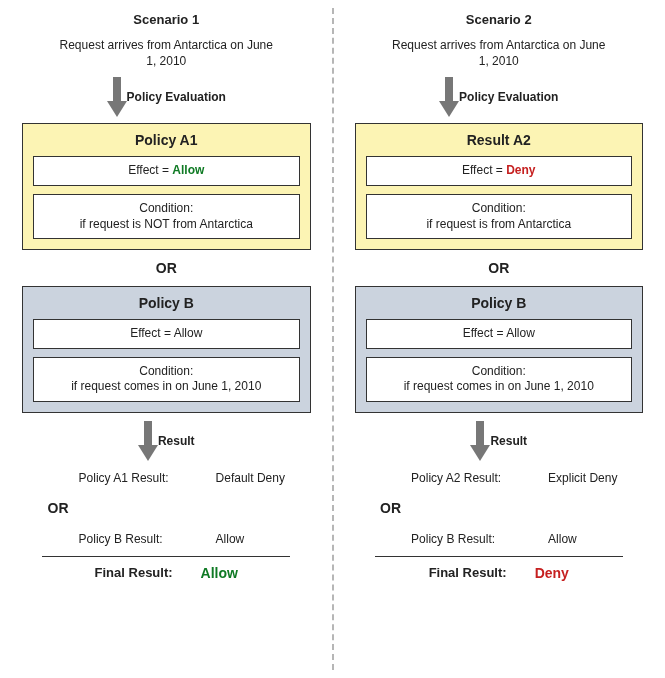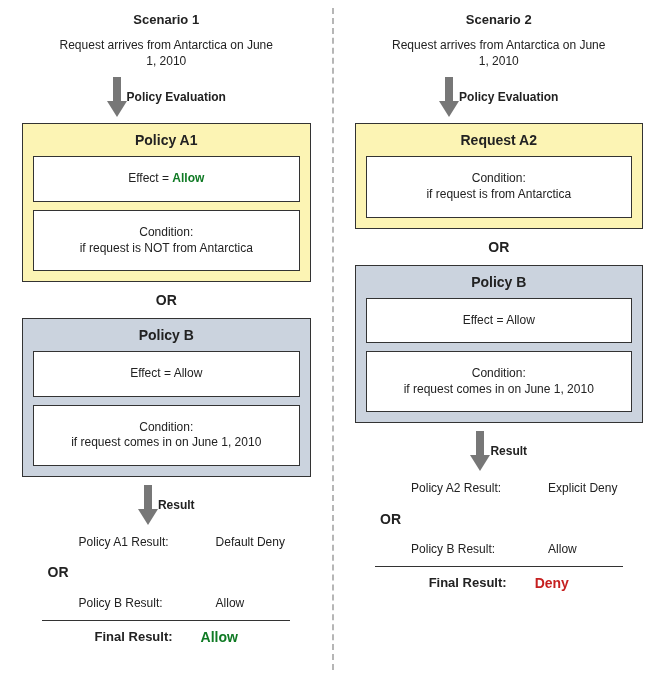--- a/index.html
+++ b/index.html
@@ -67,21 +67,21 @@
   .policy-box.blue   { background: #cbd3de; }
   .policy-title {
     font-weight: bold;
     font-size: 14px;
     margin-bottom: 8px;
   }
   .row-box {
     background: #fff;
     border: 1px solid #333;
     width: 100%;
-    padding: 14px 8px;
+    padding: 6px 8px;
     text-align: center;
     font-size: 12px;
     line-height: 1.3;
   }
   .row-box + .row-box { margin-top: 8px; }
   .effect-allow { color: #0f7a24; font-weight: bold; }
   .effect-deny  { color: #c62020; font-weight: bold; }
   .or-sep {
     font-weight: bold;
     font-size: 14px;
@@ -198,21 +198,24 @@
 
     <div class="arrow-block">
       <svg class="arrow-svg" width="20" height="40" viewBox="0 0 20 40">
         <rect x="6" y="0" width="8" height="24" fill="#777"></rect>
         <polygon points="0,24 20,24 10,40" fill="#777"></polygon>
       </svg>
       <span class="label">Policy Evaluation</span>
     </div>
 
     <div class="policy-box yellow">
-      <div class="policy-title">Request A2</div>
+      <div class="policy-title">Result A2</div>
+      <div class="row-box">
+        <span>Effect = </span><span class="effect-deny">Deny</span>
+      </div>
       <div class="row-box" style="white-space: pre-line;">Condition:
 if request is from Antarctica</div>
     </div>
 
     <div class="or-sep">OR</div>
 
     <div class="policy-box blue">
       <div class="policy-title">Policy B</div>
       <div class="row-box">
         <span>Effect = </span><span>Allow</span>

